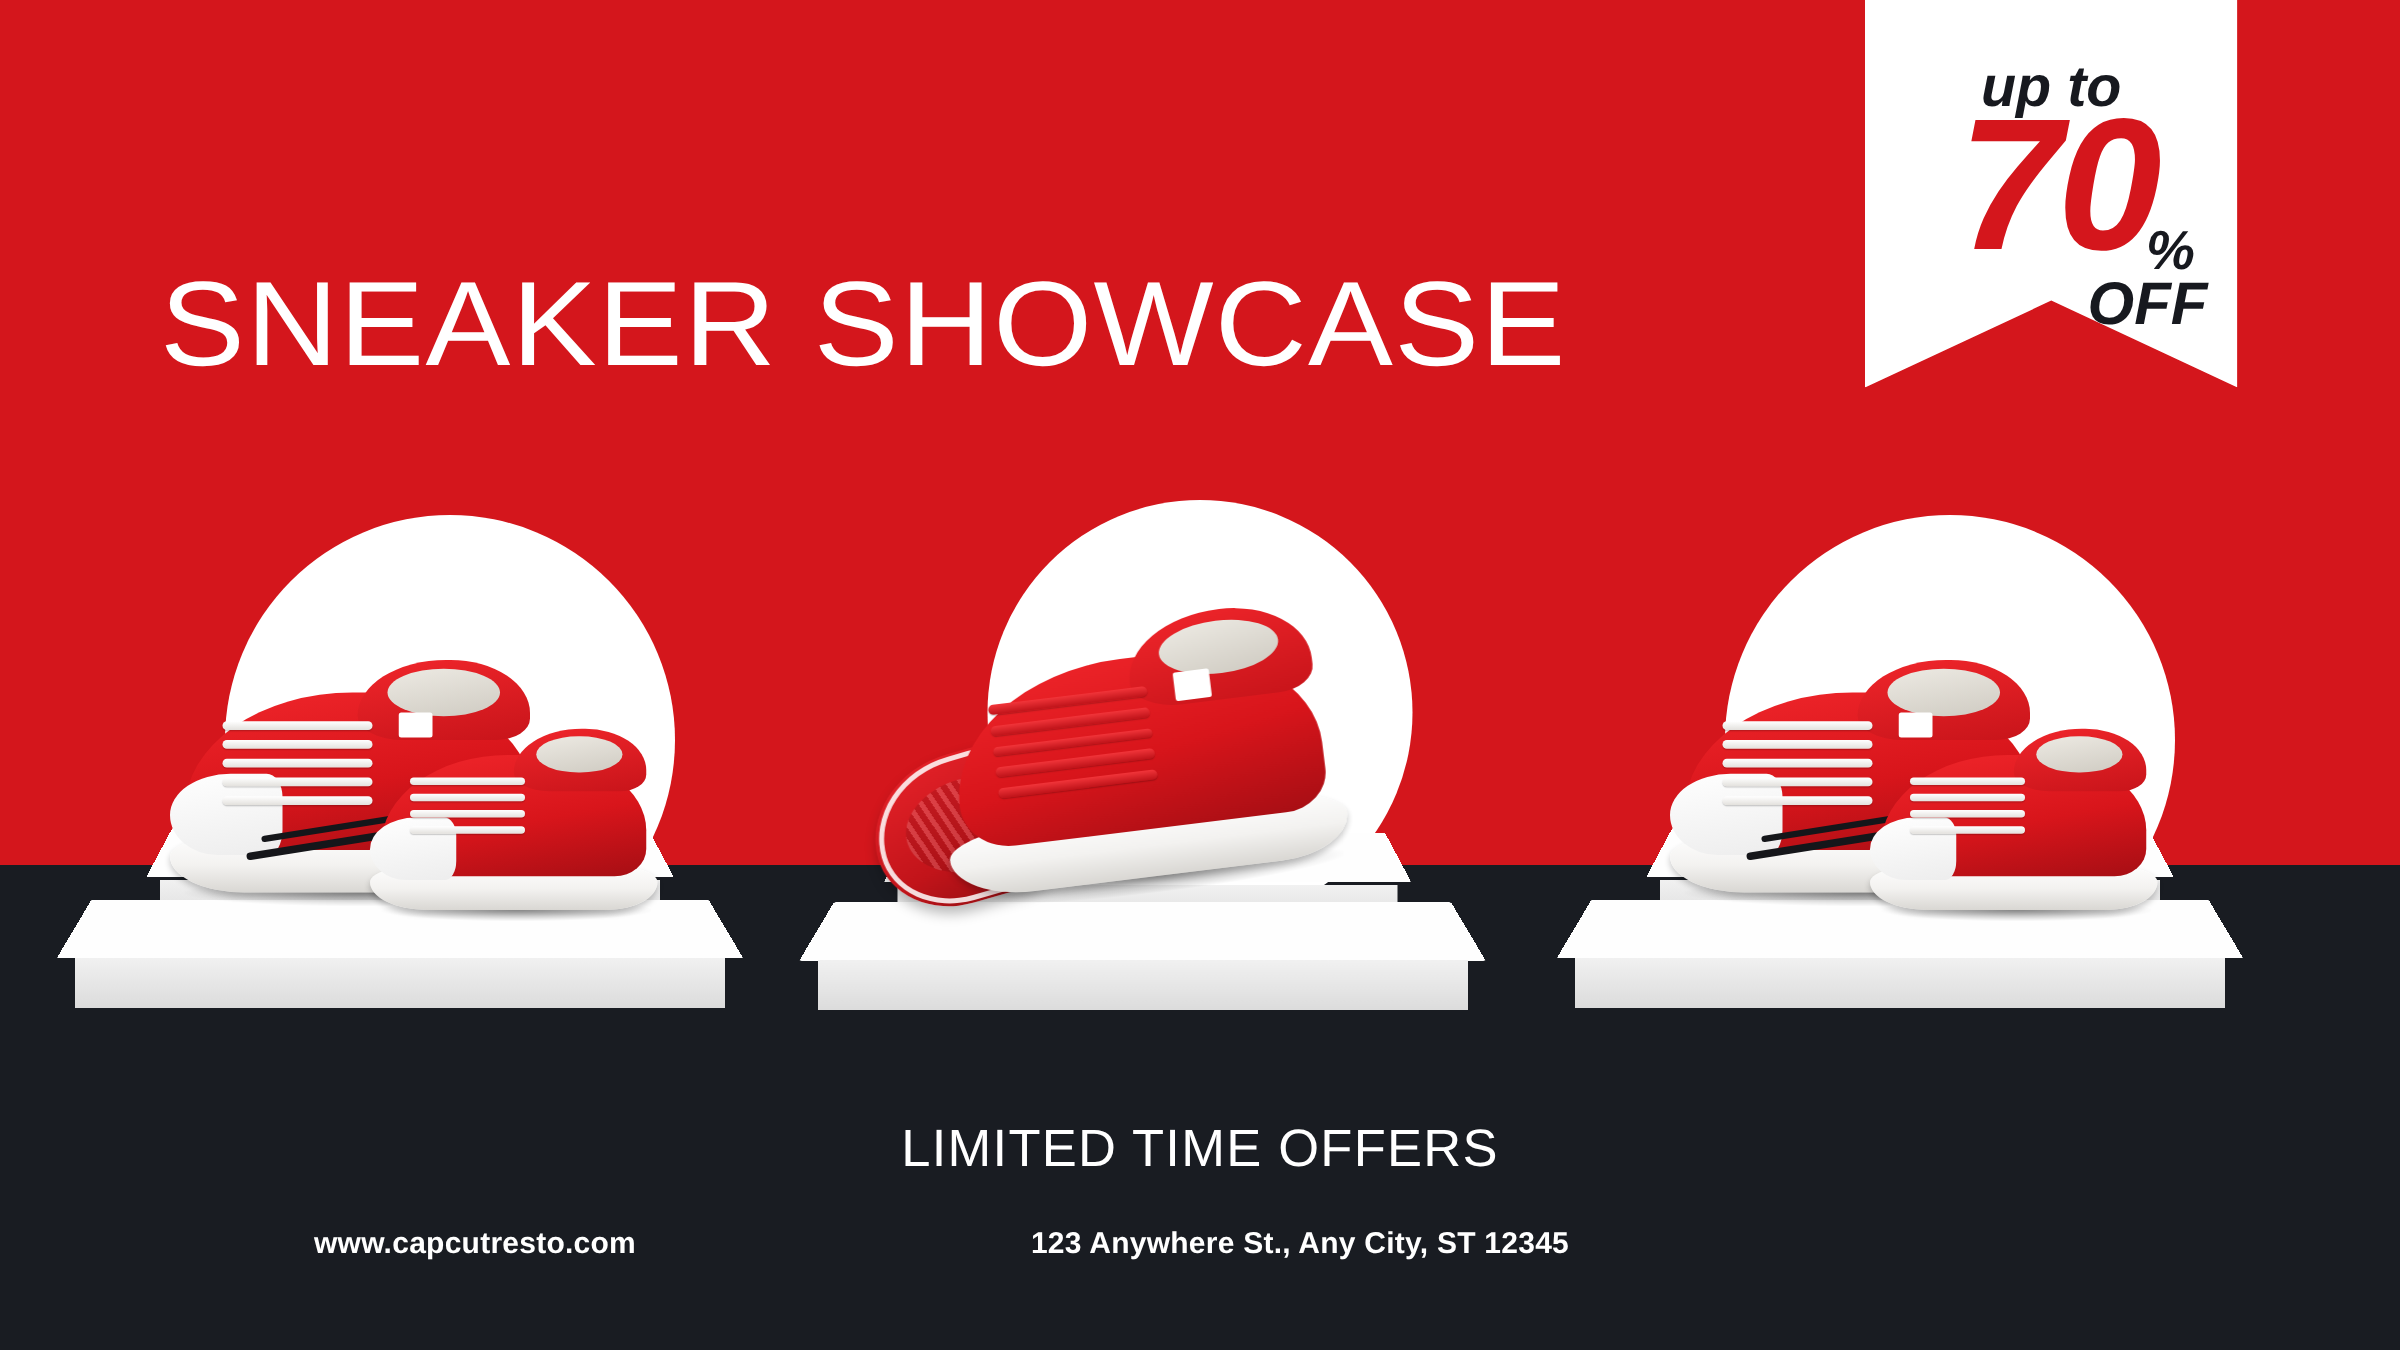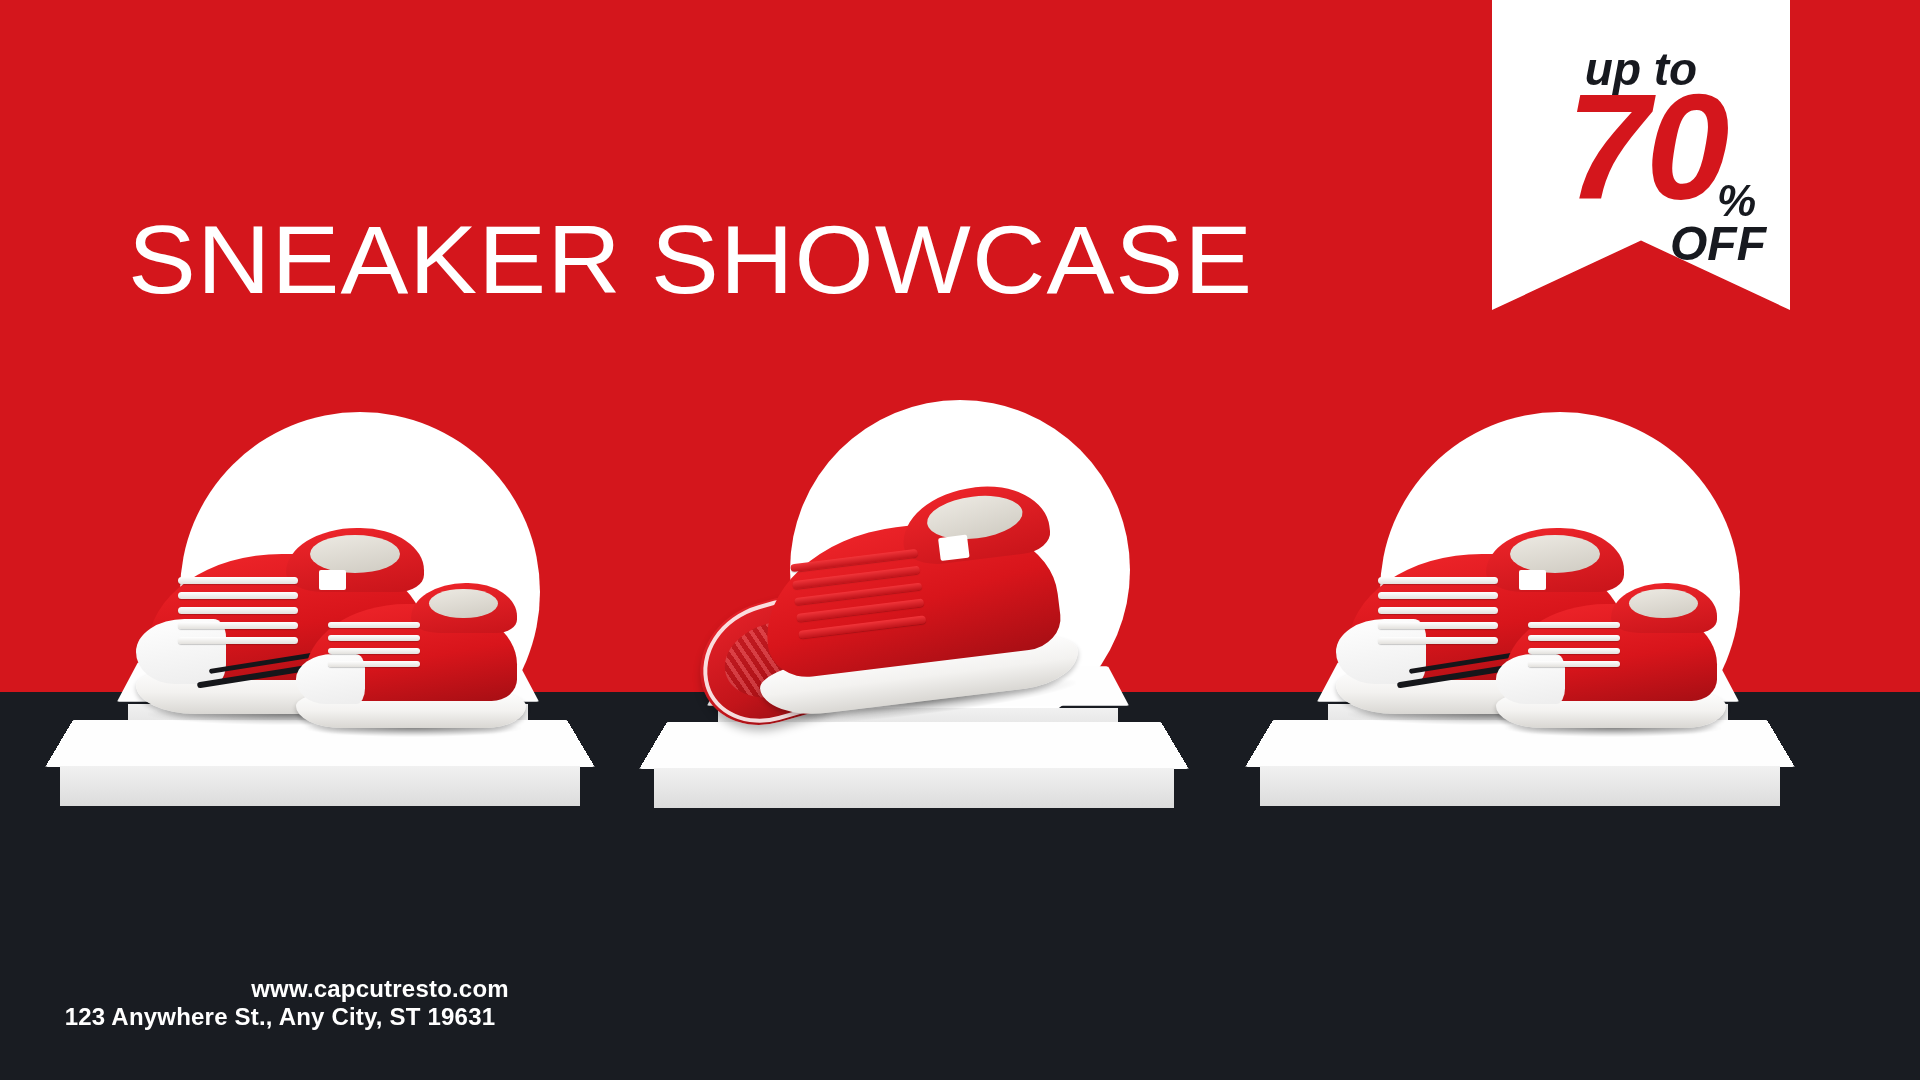--- a/index.html
+++ b/index.html
@@ -145,21 +145,21 @@
     border-radius:50%;
   }
 
   
   .limited{
     position:absolute;left:0;top:895px;width:1920px;text-align:center;
     color:#FFFFFF;font-size:42px;font-weight:400;letter-spacing:1px;
   }
   .footer{
     position:absolute;left:0;top:975px;width:1920px;height:40px;
-    display:flex;flex-direction:column;
+    display:flex;align-items:center;
   }
   .footer .cell{color:#FFFFFF;font-size:24px;font-weight:bold;letter-spacing:0.2px;text-align:center;}
   .f1{width:760px;}
   .f2{width:560px;}
   .f3{width:600px;}
 </style>
 </head>
 <body>
 
 <div class="stage">
@@ -295,18 +295,19 @@
       <div class="toecap"></div>
       <div class="laces">
         <div class="lace" style="top:6%;"></div>
         <div class="lace" style="top:26%;"></div>
         <div class="lace" style="top:46%;"></div>
         <div class="lace" style="top:66%;"></div>
       </div>
     </div>
   </div>
 
+  <div class="limited">LIMITED TIME OFFERS</div>
   <div class="footer">
     <div class="cell f1">www.capcutresto.com</div>
-    <div class="cell f2">123 Anywhere St., Any City, ST 19631</div>
+    <div class="cell f2">123 Anywhere St., Any City, ST 12345</div>
   </div>
 
 </div>
 
 </body></html>

